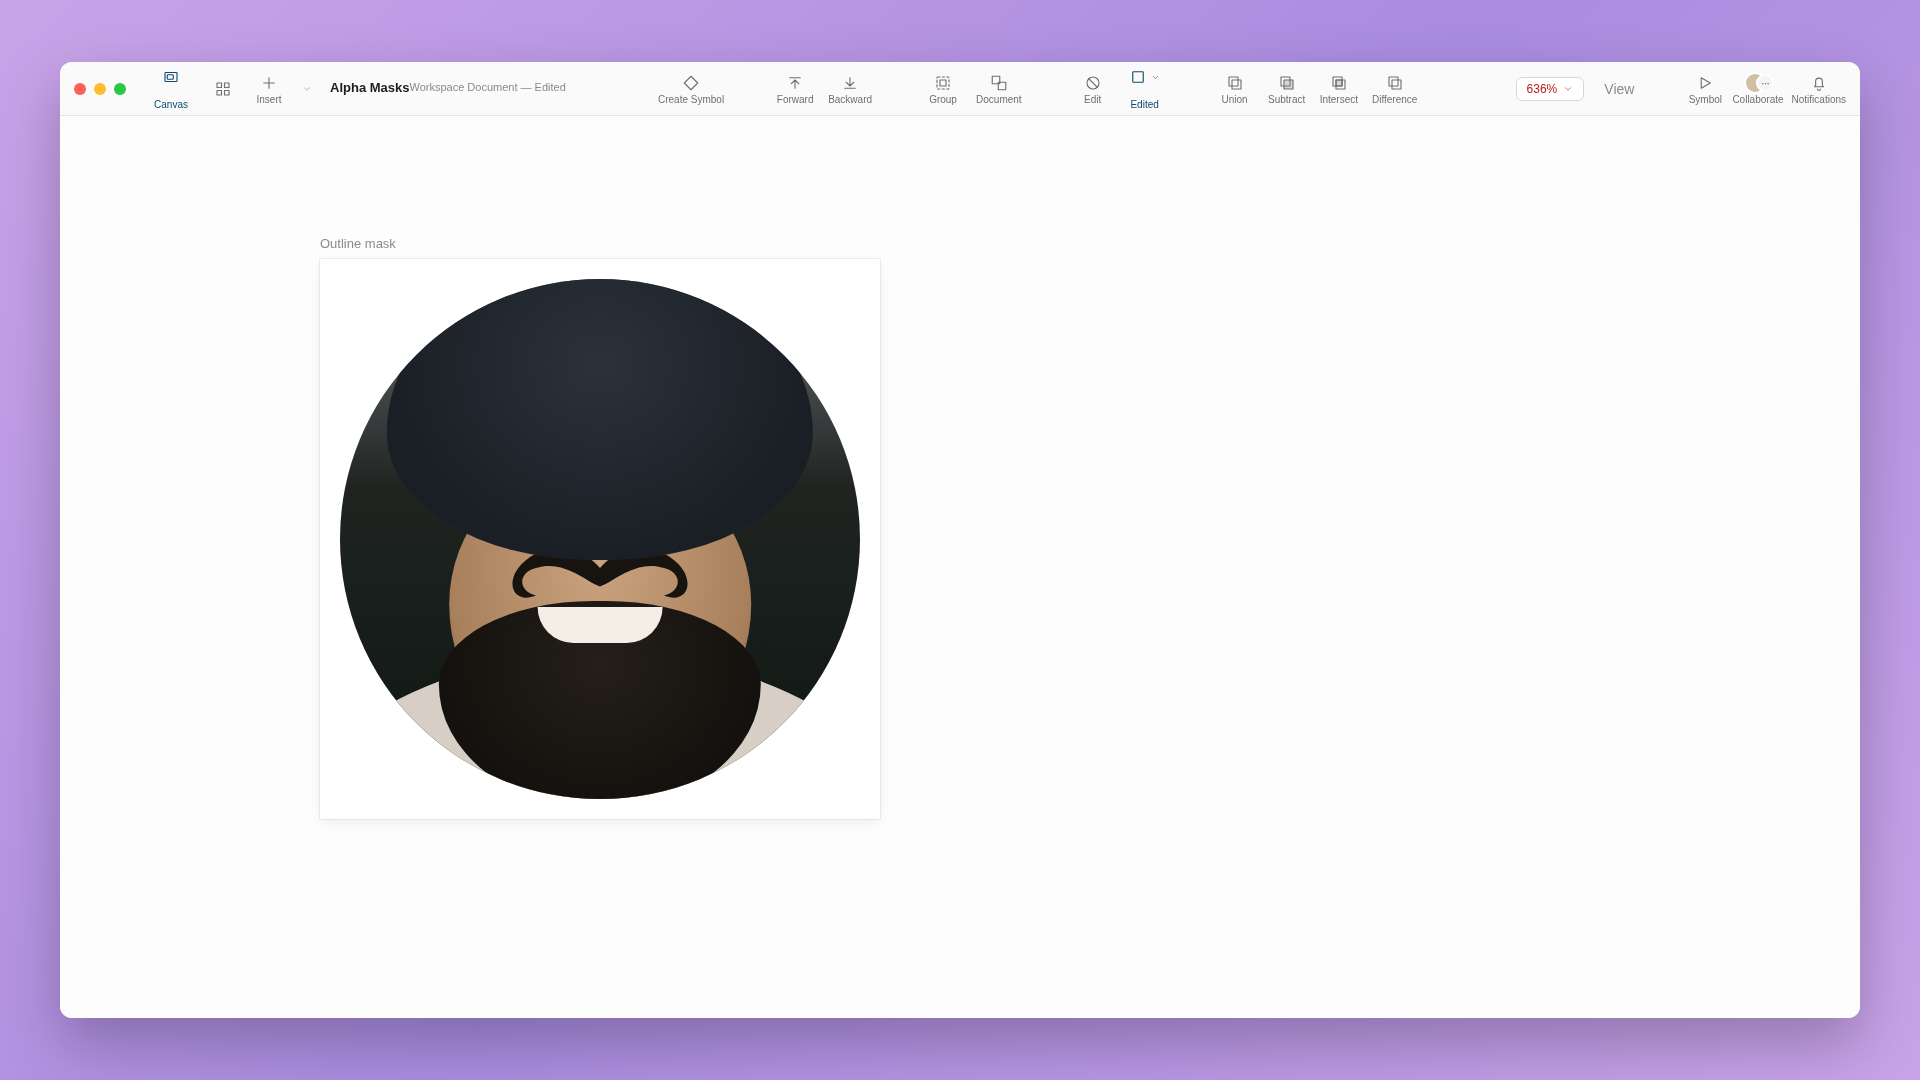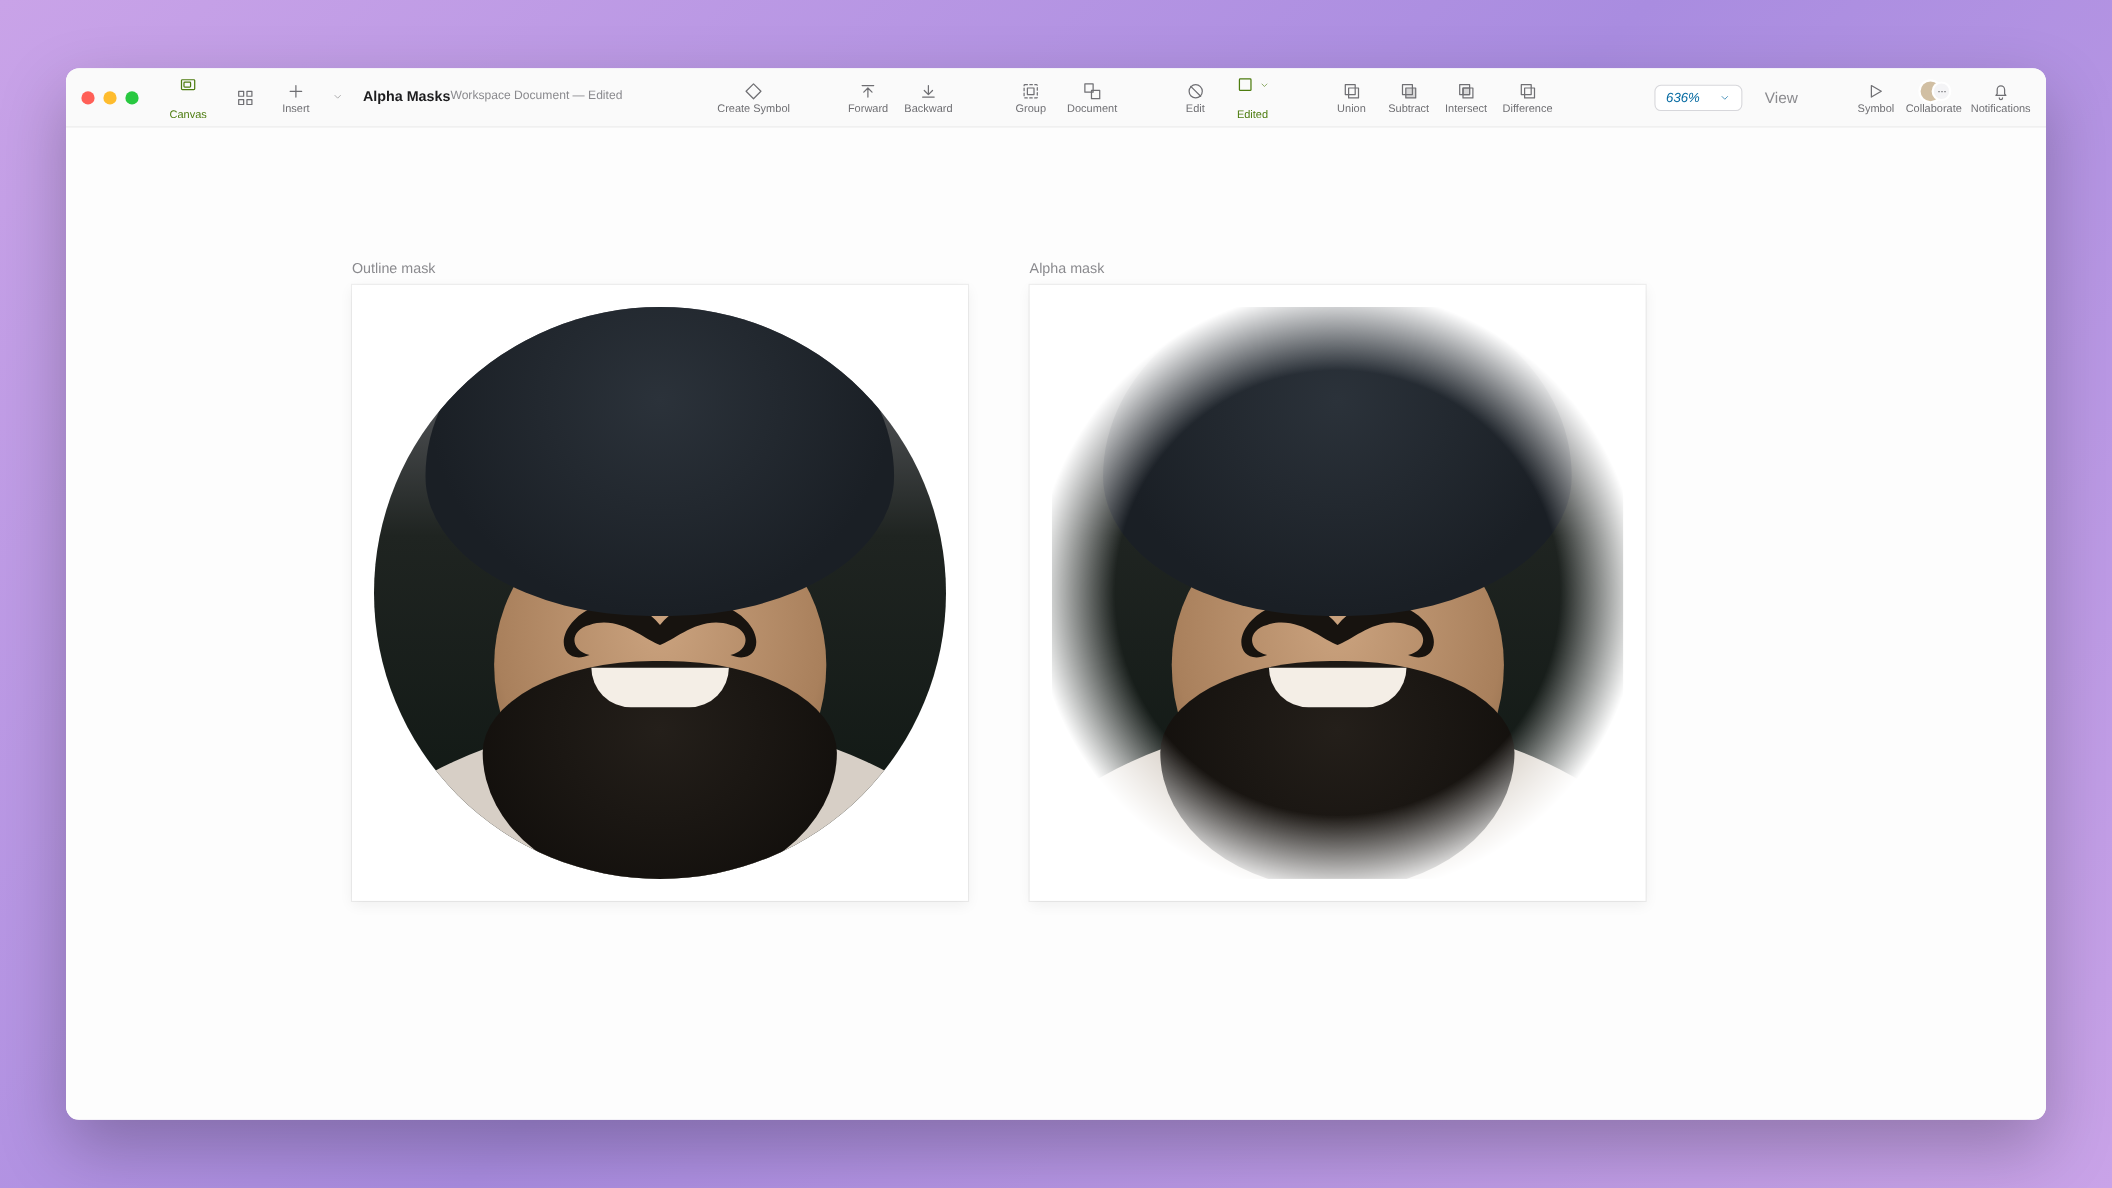--- a/index.html
+++ b/index.html
@@ -27,35 +27,34 @@
     padding: 0 14px;
     gap: 8px;
   }
   .traffic-lights { display: flex; gap: 8px; margin-right: 18px; }
   .dot { width: 12px; height: 12px; border-radius: 50%; }
   .dot.red    { background: #ff5f57; }
   .dot.yellow { background: #febc2e; }
   .dot.green  { background: #28c840; }
   .tb-group { display: flex; align-items: center; gap: 14px; }
   .tb-btn { display: flex; flex-direction: column; align-items: center; justify-content: center; cursor: default; color: #6f6f73; min-width: 38px; }
-  .tb-btn.active { color: #4d7c0f; gap: 11px; }
+  .tb-btn.active { color: #0c4a6e; gap: 11px; }
   .tb-btn .ico { height: 20px; display: flex; align-items: center; justify-content: center; }
   .tb-btn .lbl { font-size: 10px; margin-top: 2px; line-height: 1; white-space: nowrap; }
   .title-block { margin-left: 10px; display: flex; flex-direction: row; justify-content: center; line-height: 1.15; }
   .title-block .ttl { font-size: 13px; font-weight: 600; color: #1d1d1f; }
   .title-block .sub { font-size: 11px; color: #8a8a8e; }
   .spacer-sm { width: 36px; }
   .flex-fill { flex: 1; }
   .zoom {
-    display: flex; align-items: center; gap: 18px;
+    display: flex; align-items: center; gap: 6px;
     border: 1px solid #d7d7db; border-radius: 6px;
     padding: 2px 10px; height: 24px;
-    font-size: 12px; color: #0369a1; background: #fff;
+    font-size: 12px; color: #b91c1c; background: #fff;
     margin: 0 6px;
-    font-style: italic;
   }
   .avatar-stack { position: relative; width: 28px; height: 24px; }
   .avatar { width: 22px; height: 22px; border-radius: 50%; border: 2px solid #fff; position: absolute; top: 1px; }
   .avatar.a1 { left: 0; background: #d1bfa3; }
   .avatar.badge {
     left: 12px; width: 18px; height: 18px; top: 3px;
     background: #f4f4f6; color: #5f5f63; font-size: 11px;
     display: flex; align-items: center; justify-content: center;
     border-radius: 50%; border: 2px solid #fff;
     letter-spacing: -1px;
@@ -342,33 +341,15 @@
           <div class="stache">
               <svg viewBox="0 0 100 30">
                 <path d="M50 14 C42 4, 26 2, 16 12 C8 20, 12 30, 22 26 C14 24, 14 16, 22 14 C34 10, 44 20, 50 22 C56 20, 66 10, 78 14 C86 16, 86 24, 78 26 C88 30, 92 20, 84 12 C74 2, 58 4, 50 14 Z" fill="#17130f"></path>
               </svg>
             </div>
           <div class="turban"></div>
         </div>
       </div>
     </div>
 
-    <div class="artboard-wrap">
-      <span class="artboard-label">Alpha mask</span>
-      <div class="artboard">
-        <div class="portrait alpha">
-          <div class="portrait-bg"></div>
-          <div class="shoulders"></div>
-          <div class="face"></div>
-          <div class="beard"></div>
-          <div class="smile"></div>
-          <div class="stache">
-              <svg viewBox="0 0 100 30">
-                <path d="M50 14 C42 4, 26 2, 16 12 C8 20, 12 30, 22 26 C14 24, 14 16, 22 14 C34 10, 44 20, 50 22 C56 20, 66 10, 78 14 C86 16, 86 24, 78 26 C88 30, 92 20, 84 12 C74 2, 58 4, 50 14 Z" fill="#17130f"></path>
-              </svg>
-            </div>
-          <div class="turban"></div>
-        </div>
-      </div>
-    </div>
 
   </div>
 </div>
 
 </body></html>

